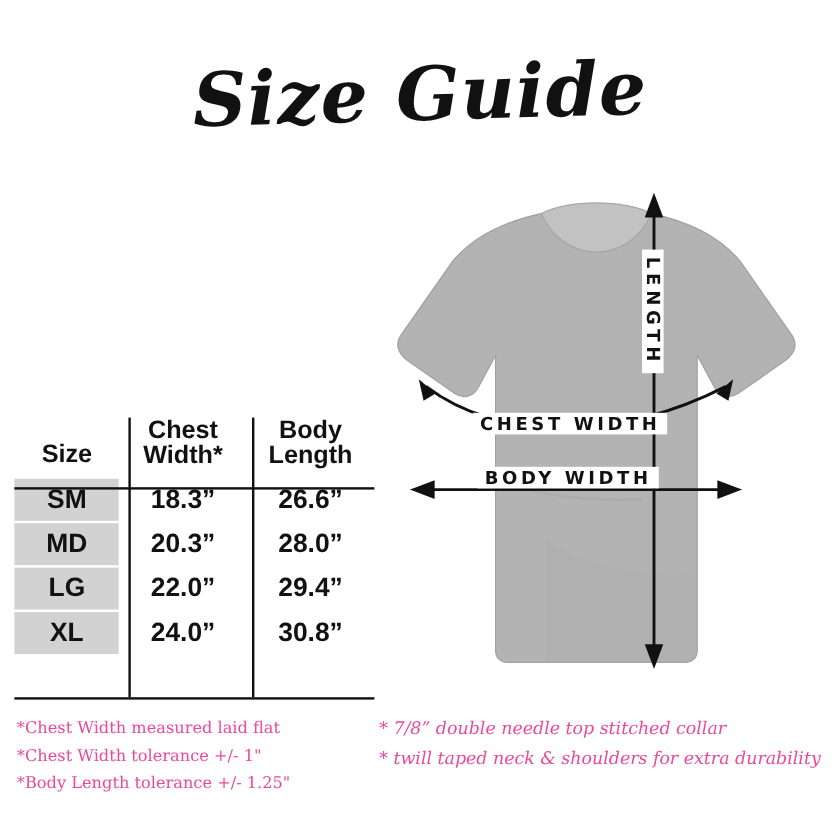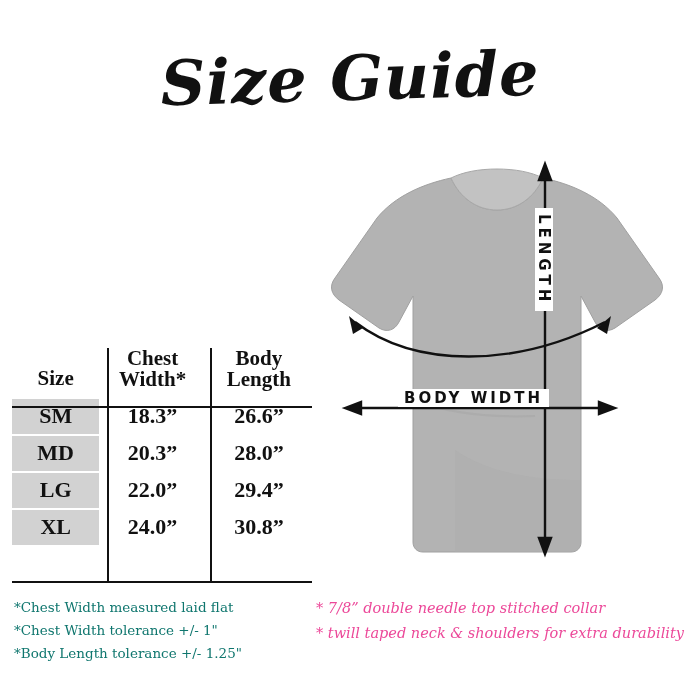--- a/index.html
+++ b/index.html
@@ -39,21 +39,21 @@
   
   .table-wrap {
     position: absolute;
     left: 12px;
     top: 348px;
     width: 300px;
   }
   table.size-table {
     border-collapse: collapse;
     width: 300px;
-    font-family: Liberation Serif, serif;
+    font-family: Liberation Sans, sans-serif;
   }
   table.size-table th,
   table.size-table td {
     text-align: center;
     color: #111111;
   }
   table.size-table thead th {
     font-size: 21px;
     font-weight: 700;
     line-height: 1.02;
@@ -107,21 +107,21 @@
 
   
   .footnotes {
     position: absolute;
     left: 14px;
     top: 596px;
     width: 290px;
     font-family: "DejaVu Serif", serif;
     font-size: 13.5px;
     line-height: 1.72;
-    color: #0f766e;
+    color: #ec4899;
   }
 
   
   .bullets {
     position: absolute;
     left: 316px;
     top: 596px;
     width: 380px;
     font-family: "DejaVu Serif", serif;
     font-style: italic;
@@ -219,20 +219,21 @@
 
       <g stroke="#111111" stroke-width="2.4" fill="#111111">
         <line x1="98" y1="258" x2="352" y2="258"></line>
         <polygon points="90,258 106,252 106,264"></polygon>
         <polygon points="360,258 344,252 344,264"></polygon>
       </g>
     </svg>
   </div>
 
   <div class="lbl lbl-length">LENGTH</div>
+  <div class="lbl lbl-chest">CHEST WIDTH</div>
   <div class="lbl lbl-bodywidth">BODY WIDTH</div>
 
   <div class="table-wrap">
     <div class="hline-head"></div>
     <div class="hline-bottom"></div>
     <div class="vline1"></div>
     <div class="vline2"></div>
 
     <table class="size-table">
       <thead>

